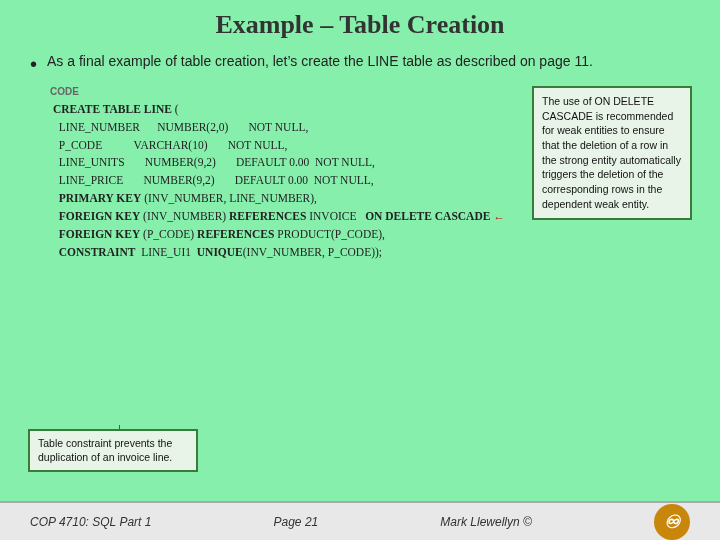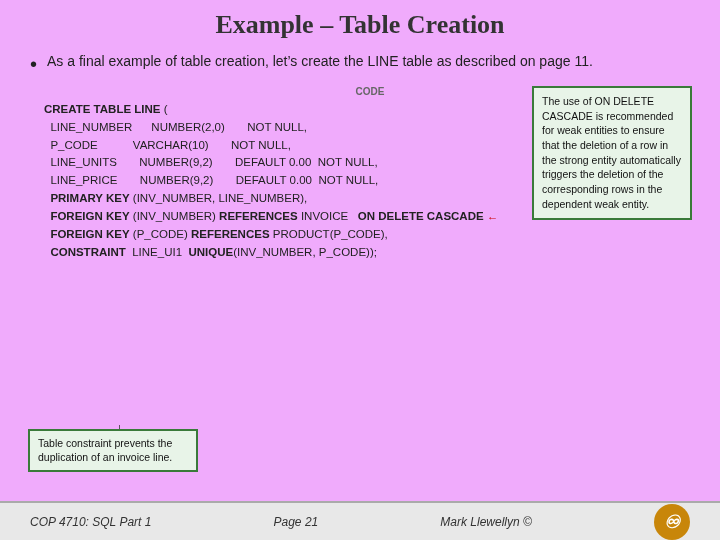--- a/index.html
+++ b/index.html
@@ -8,21 +8,21 @@
       height: 540px;
       background: #fff;
       font-family: Arial, sans-serif;
       overflow: hidden;
       position: relative;
     }
 
     .slide {
       width: 720px;
       height: 540px;
-      background: #f0abfc;
+      background: #86efac;
       position: relative;
       padding: 10px 30px 10px 30px;
     }
 
     .title {
       text-align: center;
       font-size: 26px;
       font-weight: bold;
       color: #333;
       margin-bottom: 12px;
@@ -47,39 +47,38 @@
       margin-right: 10px;
       margin-top: -2px;
       flex-shrink: 0;
     }
 
     .bullet-text {
       flex: 1;
     }
 
     .code-block {
-      font-family: Liberation Sans, sans-serif;
+      font-family: Liberation Serif, serif;
       font-size: 11.5px;
       color: #222;
       line-height: 1.55;
-      margin-left: 14px;
+      margin-left: 23px;
       margin-top: 4px;
     }
 
     .code-keyword {
       font-weight: bold;
     }
 
     .code-label {
       font-size: 10px;
       font-weight: bold;
       color: #666;
       margin-left: 20px;
       margin-bottom: 2px;
-      text-align: center;
     }
 
     .tooltip-box {
       position: absolute;
       top: 86px;
       right: 28px;
       width: 160px;
       background: #e8f4e8;
       border: 2px solid #3a7a3a;
       padding: 6px 8px;

